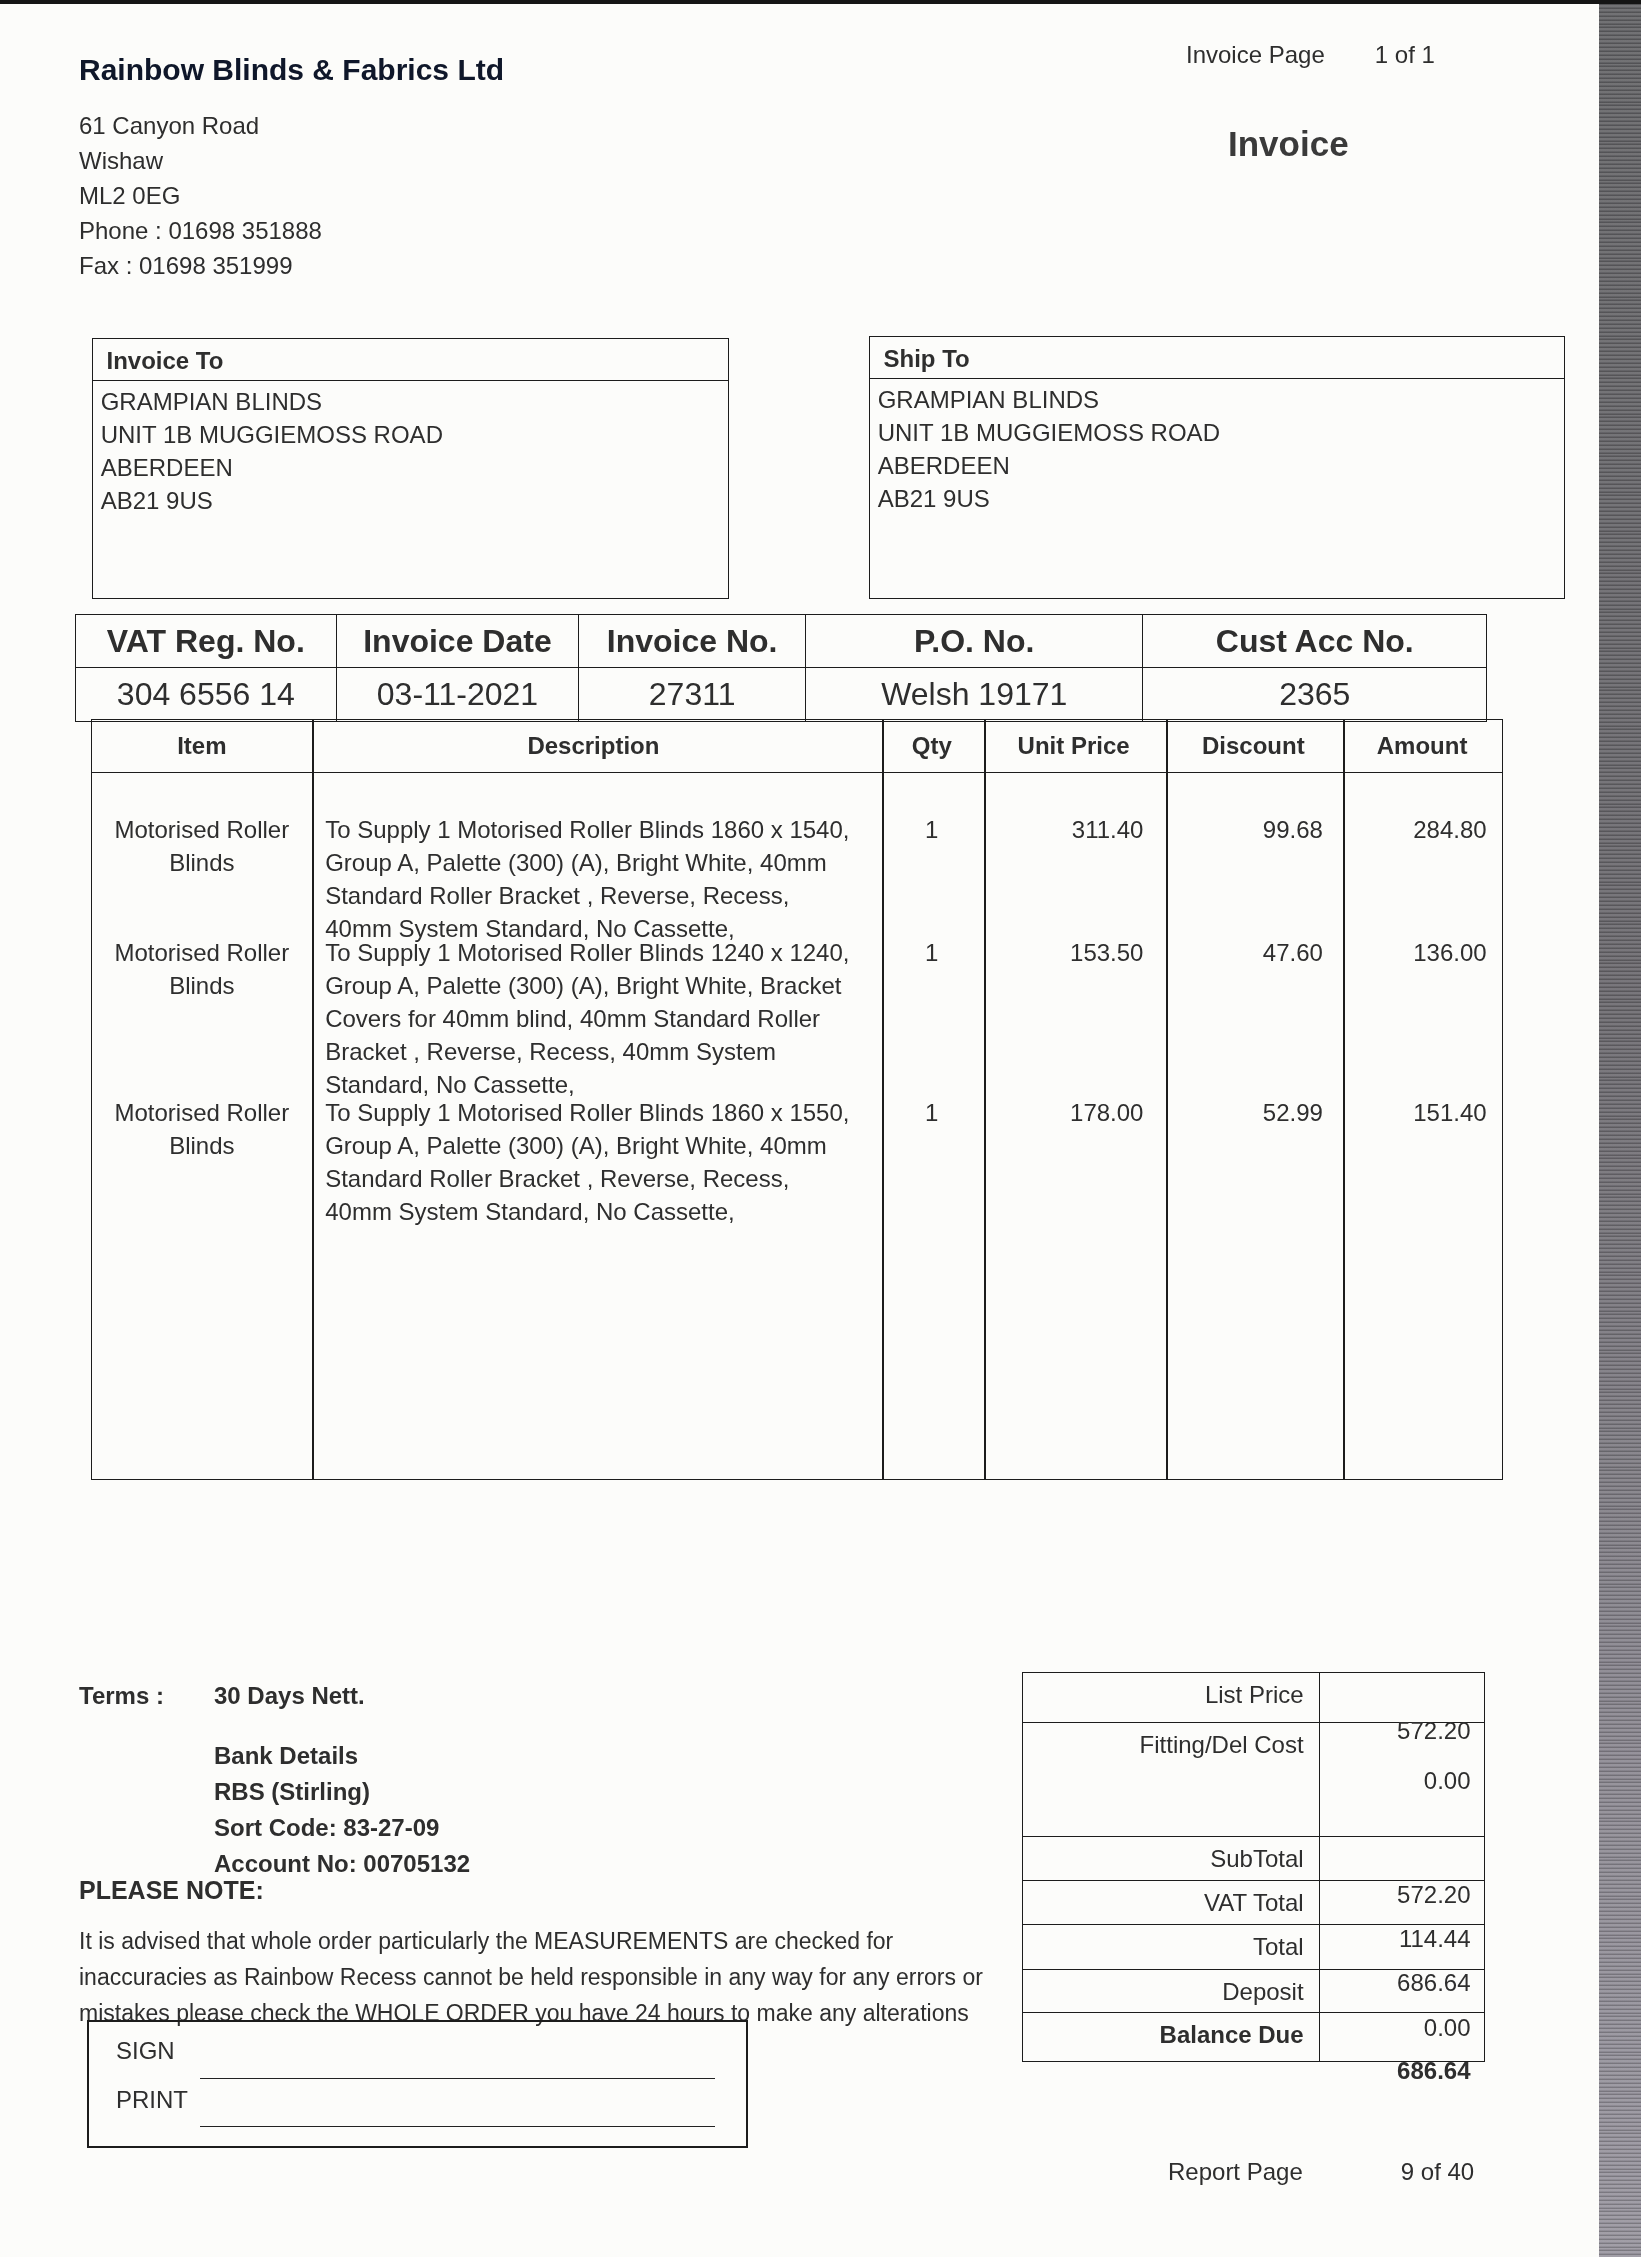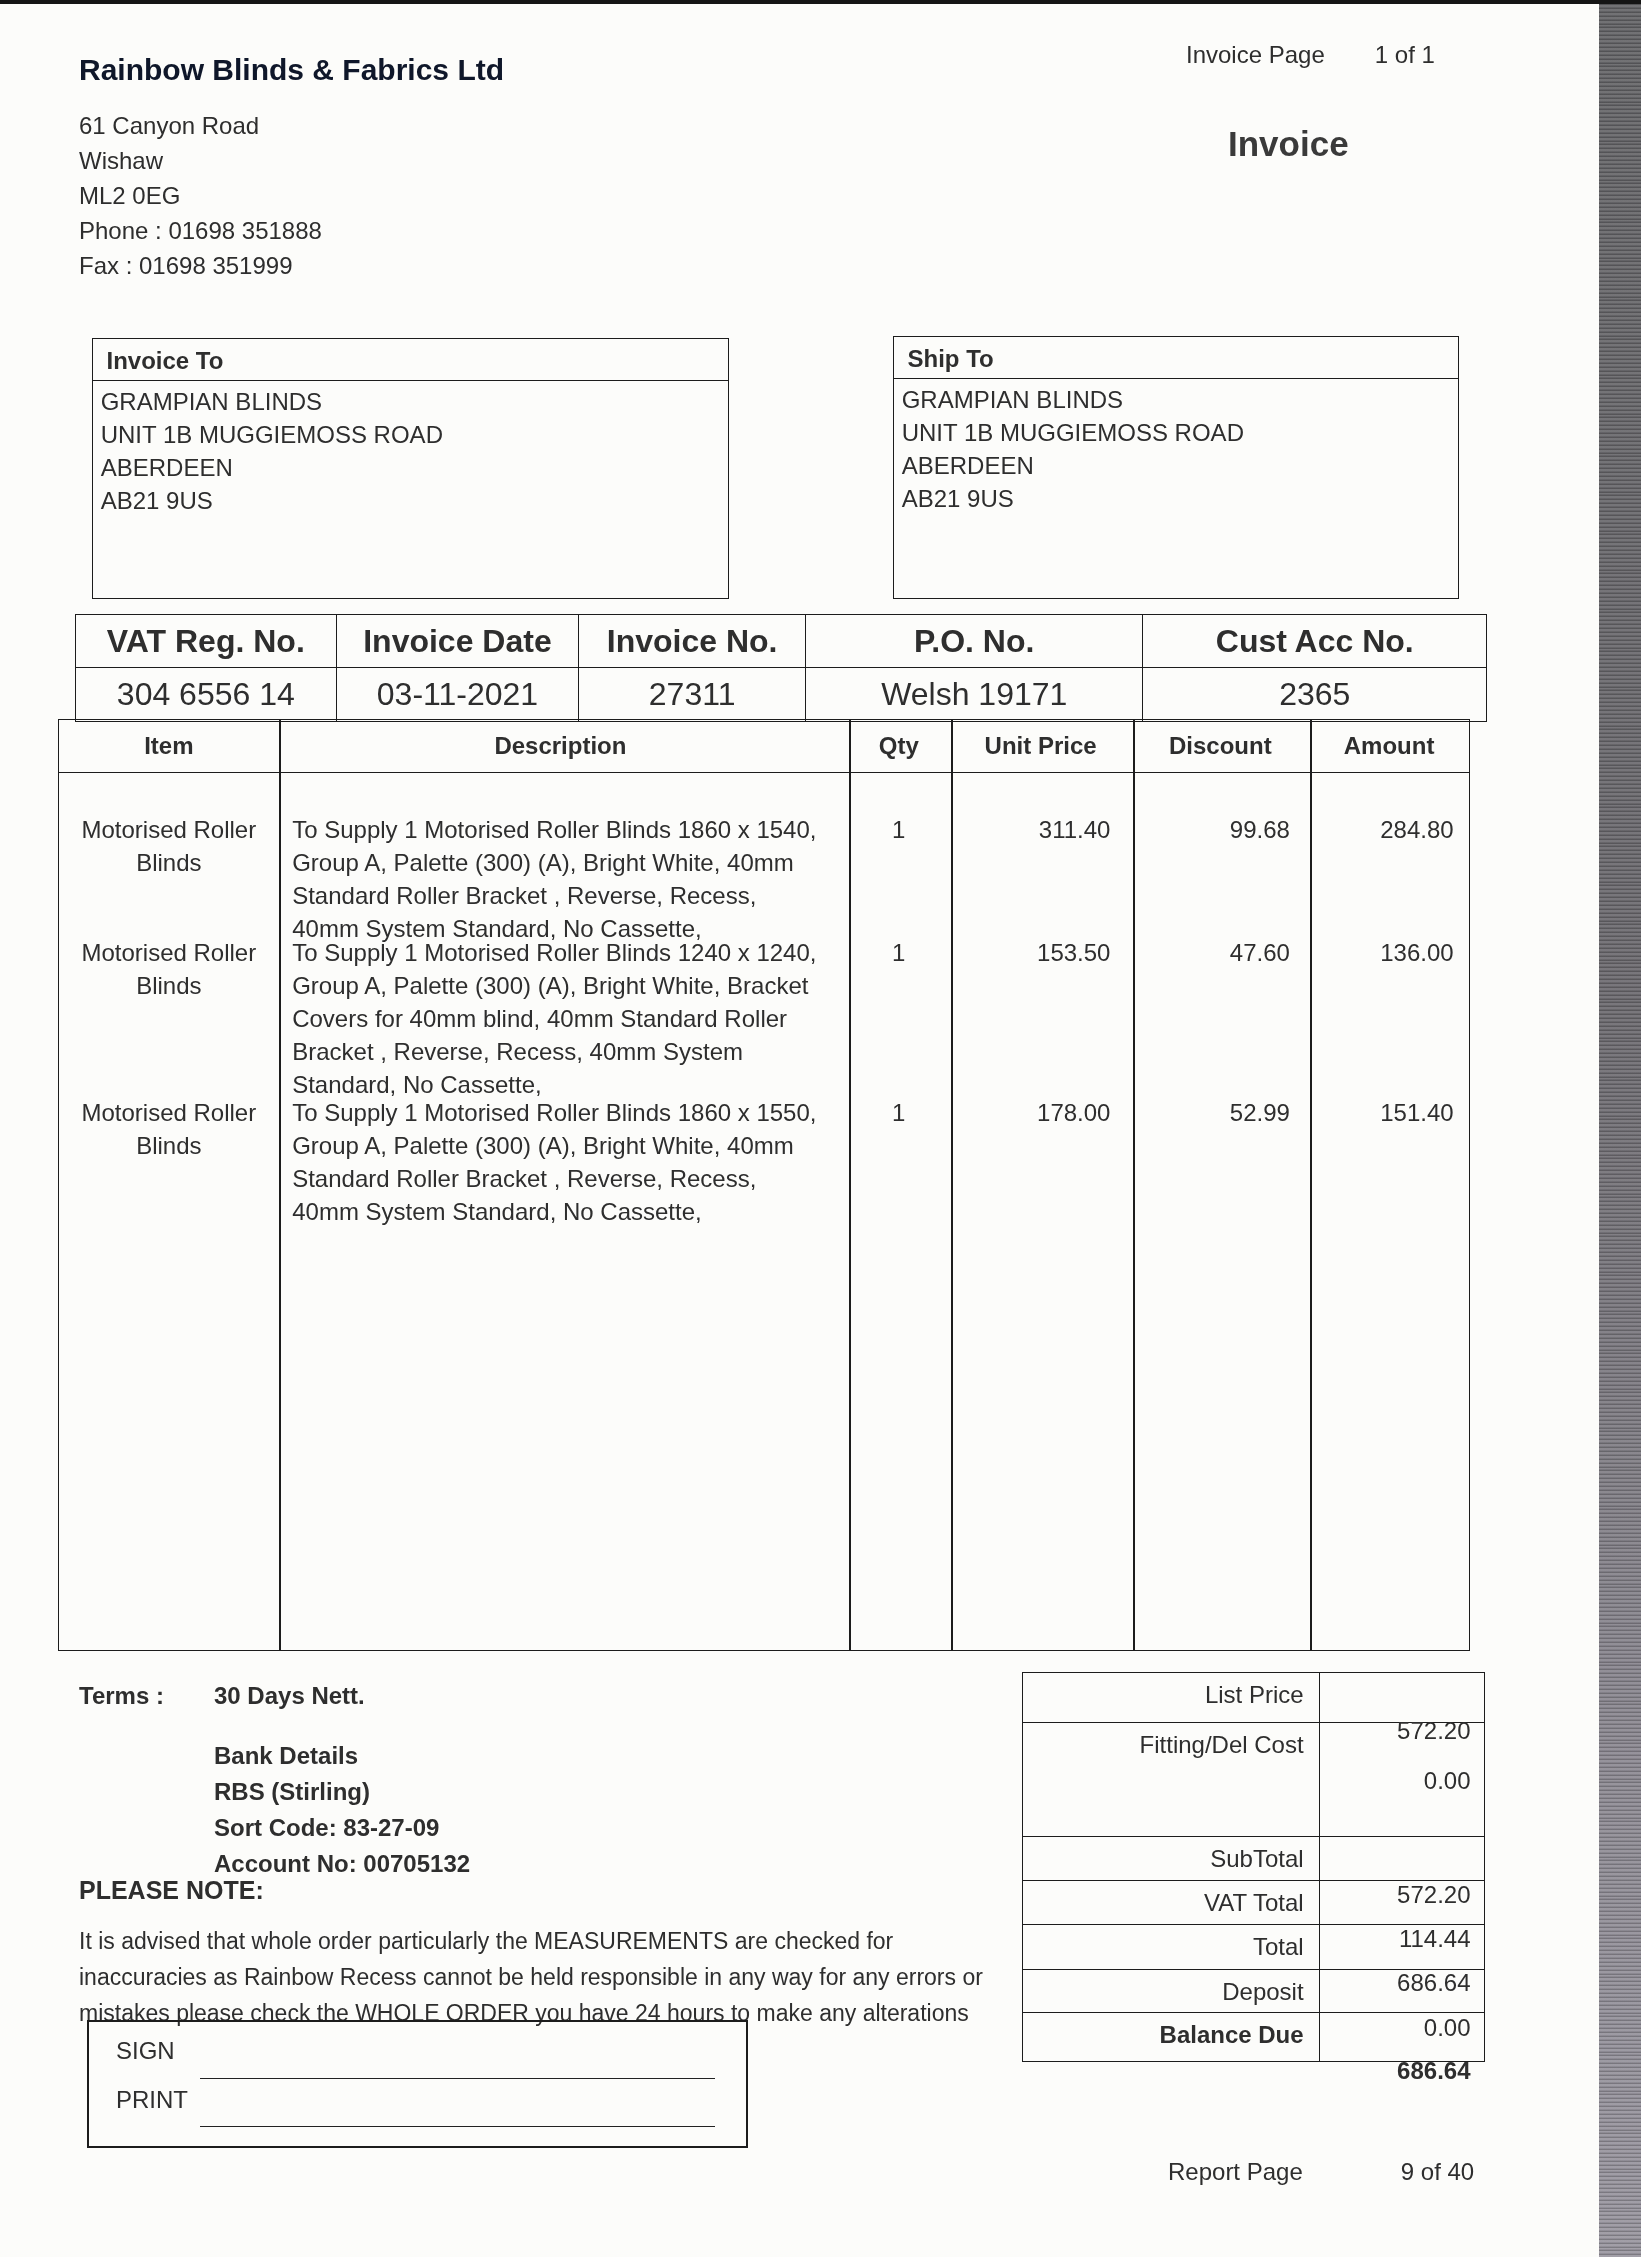--- a/index.html
+++ b/index.html
@@ -28,36 +28,36 @@
   .company-address { left:79px; top:108px; font-size:24px; line-height:35px; }
   .invoice-page-row { left:1186px; top:41px; font-size:24px; display:flex; }
   .invoice-page-row .val { margin-left:50px; }
   .invoice-title { left:1228px; top:124px; font-size:35px; font-weight:bold; color:#3a3a3a; }
 
   
   .addr-box { border:1.9px solid #1c1c1c; background:transparent; }
   .addr-box .hdr { font-size:24px; font-weight:bold; padding:7.7px 0 5.8px 13.5px; border-bottom:1.9px solid #1c1c1c; }
   .addr-box .body { font-size:24px; line-height:33px; padding:3.9px 0 0 7.7px; }
   .box-invoice-to { left:92px; top:338px; width:637px; height:261px; }
-  .box-ship-to { left:893px; top:336px; width:566px; height:263px; }
+  .box-ship-to { left:869px; top:336px; width:696px; height:263px; }
 
   
   .meta-table { left:75px; top:614px; width:1412px; border:1.9px solid #1c1c1c; }
   .meta-row { display:flex; }
   .meta-row.h { border-bottom:1.9px solid #1c1c1c; }
   .meta-cell { font-size:32px; text-align:center; padding:7.7px 3.9px; }
   .meta-row.h .meta-cell { font-weight:bold; }
   .mc0{width:261px;border-right:1.9px solid #1c1c1c;}
   .mc1{width:243px;border-right:1.9px solid #1c1c1c;}
   .mc2{width:227px;border-right:1.9px solid #1c1c1c;}
   .mc3{width:338px;border-right:1.9px solid #1c1c1c;}
   .mc4{width:343px;}
 
   
-  .items-table { left:58px; top:719px; width:1412px; height:932px; border:1.9px solid #1c1c1c; }
+  .items-table { left:91px; top:719px; width:1412px; height:761px; border:1.9px solid #1c1c1c; }
   .items-header { display:flex; height:53px; border-bottom:1.9px solid #1c1c1c; position:relative; z-index:2; }
   .items-header .cell { font-size:24px; font-weight:bold; display:flex; align-items:center; justify-content:center; }
   .col-divider { position:absolute; top:0; bottom:0; width:1.9px; background:#1c1c1c; z-index:1; }
   .item-row { position:absolute; left:0; width:100%; display:flex; z-index:2; }
   .item-row .cell { font-size:24px; line-height:33px;margin-top:30px; }
   .c-item { width:220px; text-align:center; padding:0 9.7px; }
   .c-desc { width:570px; padding:0 19.3px 0 13.5px; }
   .c-qty  { width:102px; text-align:center; }
   .c-unit { width:182px; text-align:right; padding-right:21px; }
   .c-disc { width:178px; text-align:right; padding-right:19.3px; }

